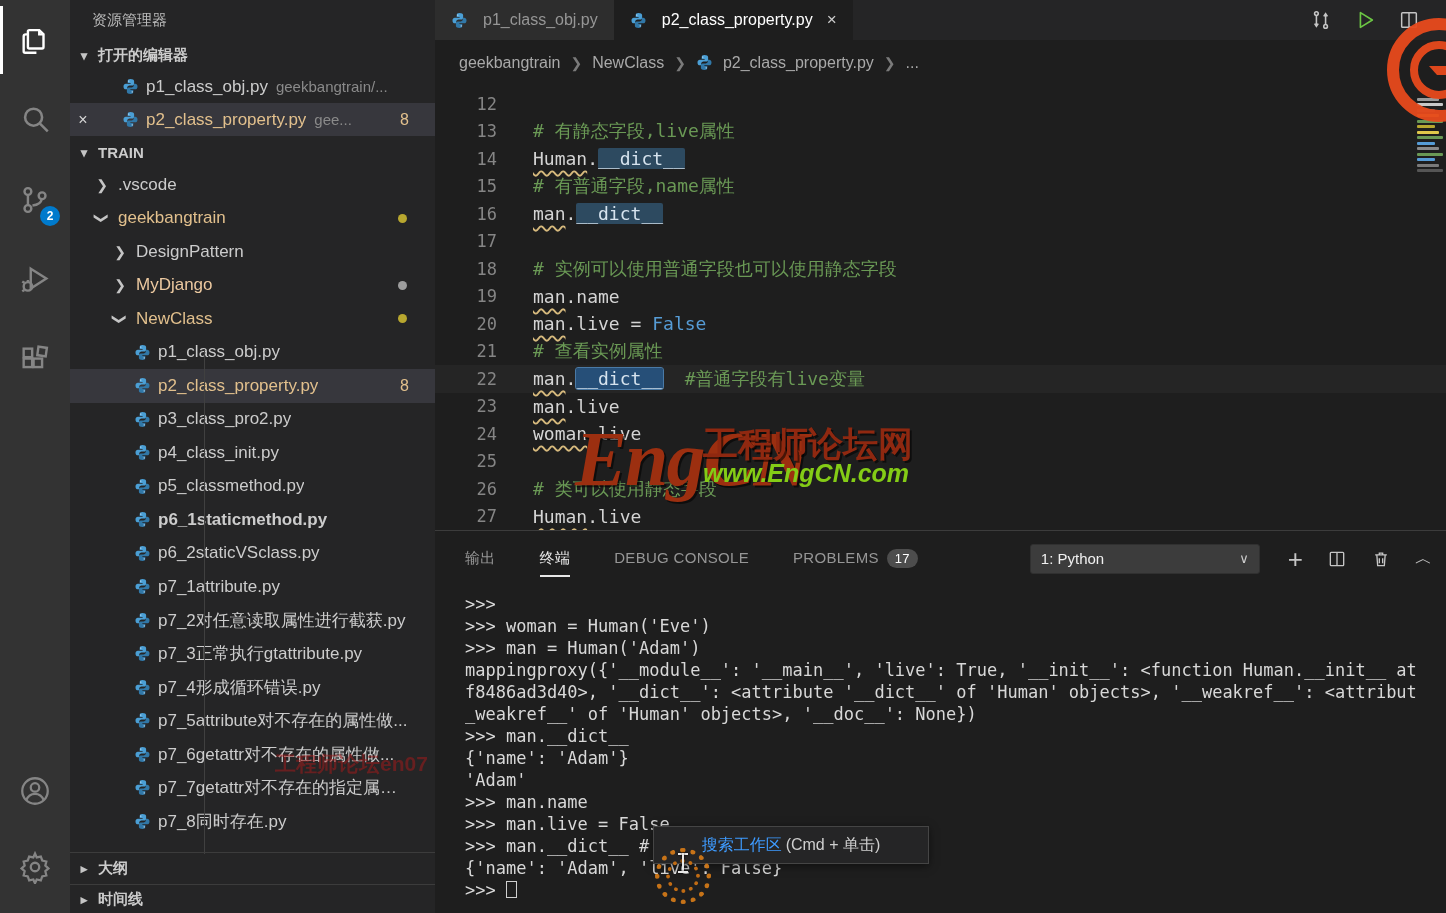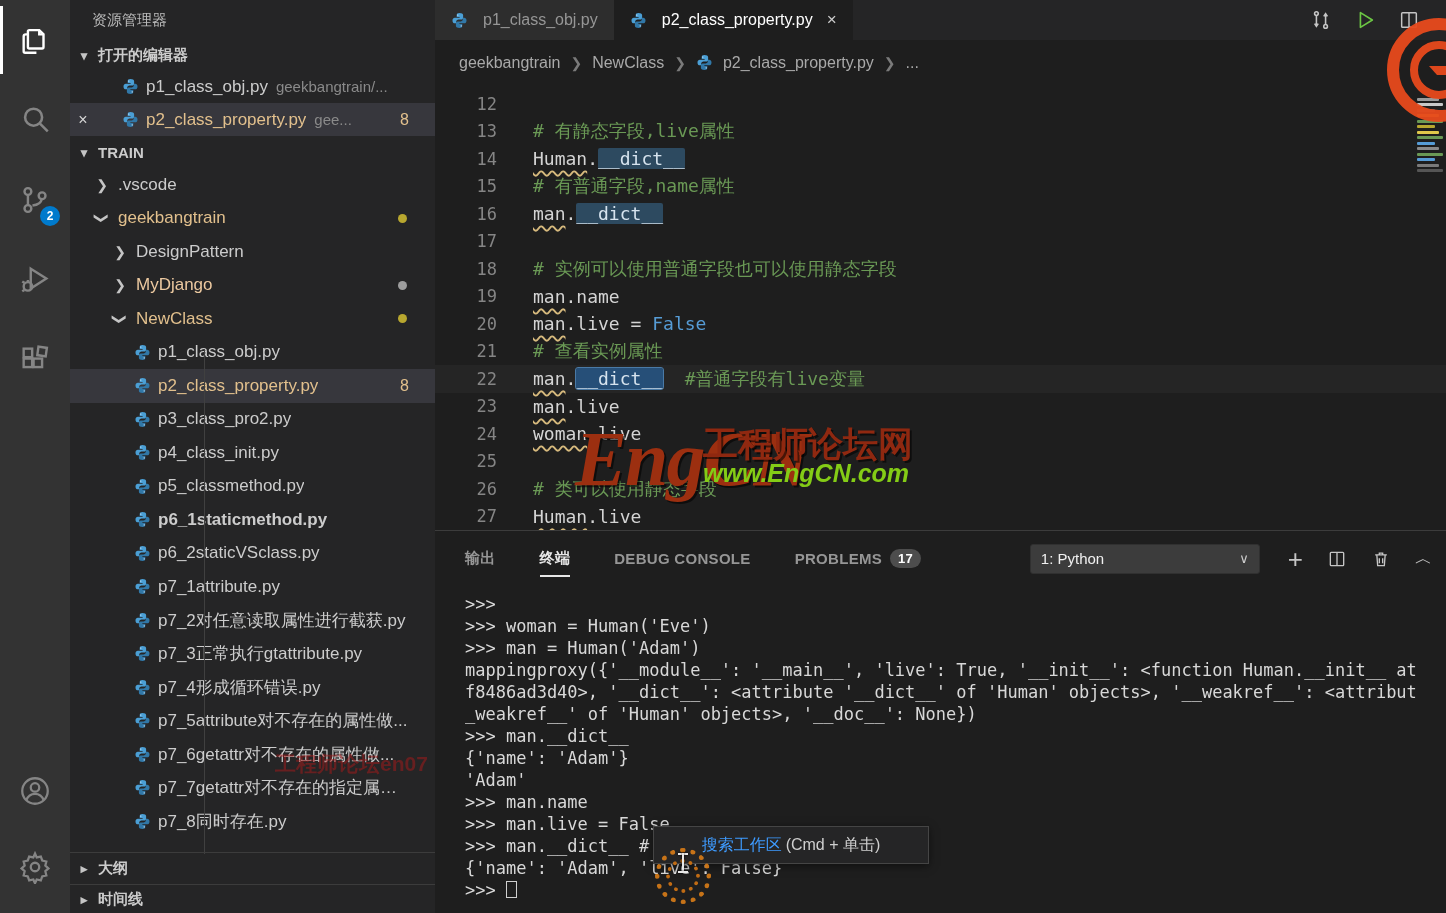--- a/index.html
+++ b/index.html
@@ -64,21 +64,21 @@
   .tok-hl{ background:#2d4a60; color:#d6e3ee; border-radius:2px; }
   .tok-hl2{ background:#264f78; color:#d6e3ee; outline:1px solid #4a7aa6; border-radius:2px; }
   .cl.cur{ background:rgba(255,255,255,0.035); }
 
   .minimap{ position:absolute; right:0; top:95px; width:31px; z-index:3; }
   .mm-bar{ height:3px; margin:2.5px 3px 2.5px 2px; border-radius:1px; }
 
   
   .panel{ position:absolute; left:0; top:530px; right:0; bottom:0; background:#1e1e1e; border-top:1px solid #3c3c3c; }
   .panel-head{ display:flex; align-items:center; height:55px; padding:0 14px 0 30px; }
-  .ptab{ position:relative; margin-right:44px; font-size:15px; letter-spacing:.3px; color:#969696; cursor:pointer; display:flex; align-items:center; gap:8px;font-weight:bold;}
+  .ptab{ position:relative; margin-right:44px; font-size:15px; letter-spacing:.3px; color:#969696; cursor:pointer; display:flex; align-items:flex-start; gap:8px;}
   .ptab.active{ color:#e7e7e7; }
   .ptab.active::after{ content:""; position:absolute; left:0; right:0; bottom:-9px; height:2px; background:#e7e7e7; }
   .pbadge{ background:#4d4d4d; color:#ffffff; font-size:13px; border-radius:11px; padding:2px 8px; }
   .pselect{ margin-left:auto; width:230px; height:30px; background:#3c3c3c; border:1px solid #303030; border-radius:3px;
             display:flex; align-items:center; padding:0 10px; font-size:15px; color:#f0f0f0; cursor:pointer;}
   .pselect .chev{ margin-left:auto; color:#cccccc; font-size:13px; }
   .pactions{ display:flex; align-items:center; gap:24px; margin-left:28px; color:#c5c5c5; }
   .pactions .pa{ cursor:pointer; display:flex; align-items:center; }
   .pactions svg{ width:20px; height:20px; }
   .plus{ font-size:26px; font-weight:300; line-height:20px; }

